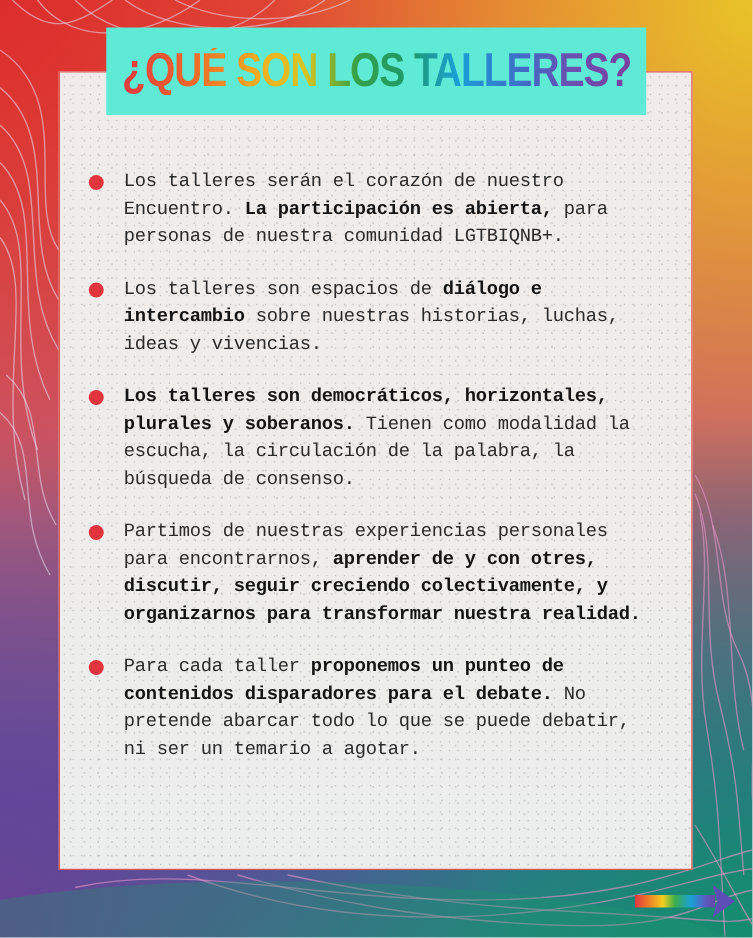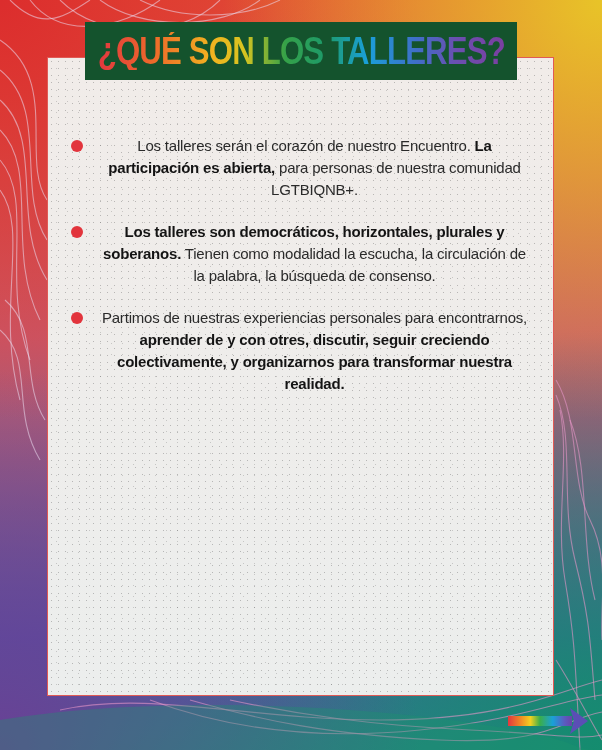--- a/index.html
+++ b/index.html
@@ -23,22 +23,22 @@
       border: 1px solid #e05a55;
       box-sizing: border-box;
       background-image:
         radial-gradient(rgba(80,80,80,0.35) 0.6px, transparent 0.8px),
         radial-gradient(rgba(80,80,80,0.25) 0.5px, transparent 0.7px),
         linear-gradient(180deg, #f1ece9 0%, #eceeed 100%);
       background-size: 7px 7px, 11px 11px, 100% 100%;
       background-position: 0 0, 3px 5px, 0 0;
     }
     .title-bar {
-      position: absolute; left: 85px; top: 22px; width: 432px; height: 58px;
-      background: #14532d;
+      position: absolute; left: 85px; top: 22px; width: 432px; height: 70px;
+      background: #5eead4;
       display: flex; align-items: center; justify-content: center;
       z-index: 2;
     }
     .title {
       font-family: "Liberation Sans", sans-serif;
       font-weight: bold; font-size: 38px; letter-spacing: -1px;
       transform: scaleX(0.82);
       white-space: nowrap;
       background: linear-gradient(90deg, #e2373f 0%, #ee6b2a 14%, #f2b320 28%, #d7c420 36%, #35a148 46%, #1d9a6a 56%, #1a9fd8 66%, #3f6fc8 78%, #6b4fb0 88%, #7b3fa0 100%);
       -webkit-background-clip: text; background-clip: text;
@@ -46,23 +46,22 @@
       line-height: 1;
     }
     .items { position: absolute; left: 70px; top: 135px; width: 460px; z-index: 3; }
     .item { position: relative; padding-left: 29px; margin-bottom: 20px; }
     .item .dot {
       position: absolute; left: 1px; top: 5px; width: 12px; height: 12px;
       border-radius: 50%; background: #e2343c;
     }
     .item p {
       margin: 0; font-size: 15px; line-height: 22px; color: #2a2a2a;
-      font-family: Liberation Sans, sans-serif; font-weight: 300;
+      font-family: Liberation Mono, monospace; font-weight: 300;
       letter-spacing: -0.2px;
-      text-align: center;
     }
     .item p b { font-weight: bold; color: #141414; }
     .arrow { position: absolute; left: 508px; top: 704px; width: 80px; height: 34px; z-index: 3; }
   </style>
 </head>
 <body>
 
 <div class="bg">
   <svg width="602" height="750" viewBox="0 0 602 750">
     <g fill="none" stroke="rgba(235,220,240,0.55)" stroke-width="1.1">
@@ -101,25 +100,33 @@
   <div class="title">¿QUÉ SON LOS TALLERES?</div>
 </div>
 
 <div class="items">
   <div class="item">
     <span class="dot"></span>
     <p><span>Los talleres serán el corazón de nuestro Encuentro. </span><b>La participación es abierta,</b><span> para personas de nuestra comunidad LGTBIQNB+.</span></p>
   </div>
   <div class="item">
     <span class="dot"></span>
+    <p><span>Los talleres son espacios de </span><b>diálogo e intercambio</b><span> sobre nuestras historias, luchas, ideas y vivencias.</span></p>
+  </div>
+  <div class="item">
+    <span class="dot"></span>
     <p><b>Los talleres son democráticos, horizontales, plurales y soberanos.</b><span> Tienen como modalidad la escucha, la circulación de la palabra, la búsqueda de consenso.</span></p>
   </div>
   <div class="item">
     <span class="dot"></span>
     <p><span>Partimos de nuestras experiencias personales para encontrarnos, </span><b>aprender de y con otres, discutir, seguir creciendo colectivamente, y organizarnos para transformar nuestra realidad.</b></p>
+  </div>
+  <div class="item">
+    <span class="dot"></span>
+    <p><span>Para cada taller </span><b>proponemos un punteo de contenidos disparadores para el debate.</b><span> No pretende abarcar todo lo que se puede debatir, ni ser un temario a agotar.</span></p>
   </div>
 </div>
 
 <svg class="arrow" viewBox="0 0 80 34">
   <defs>
     <linearGradient id="rg" x1="0" y1="0" x2="1" y2="0">
       <stop offset="0" stop-color="#e2373f"></stop>
       <stop offset="0.2" stop-color="#f08a25"></stop>
       <stop offset="0.35" stop-color="#f2d020"></stop>
       <stop offset="0.5" stop-color="#3aae4a"></stop>

